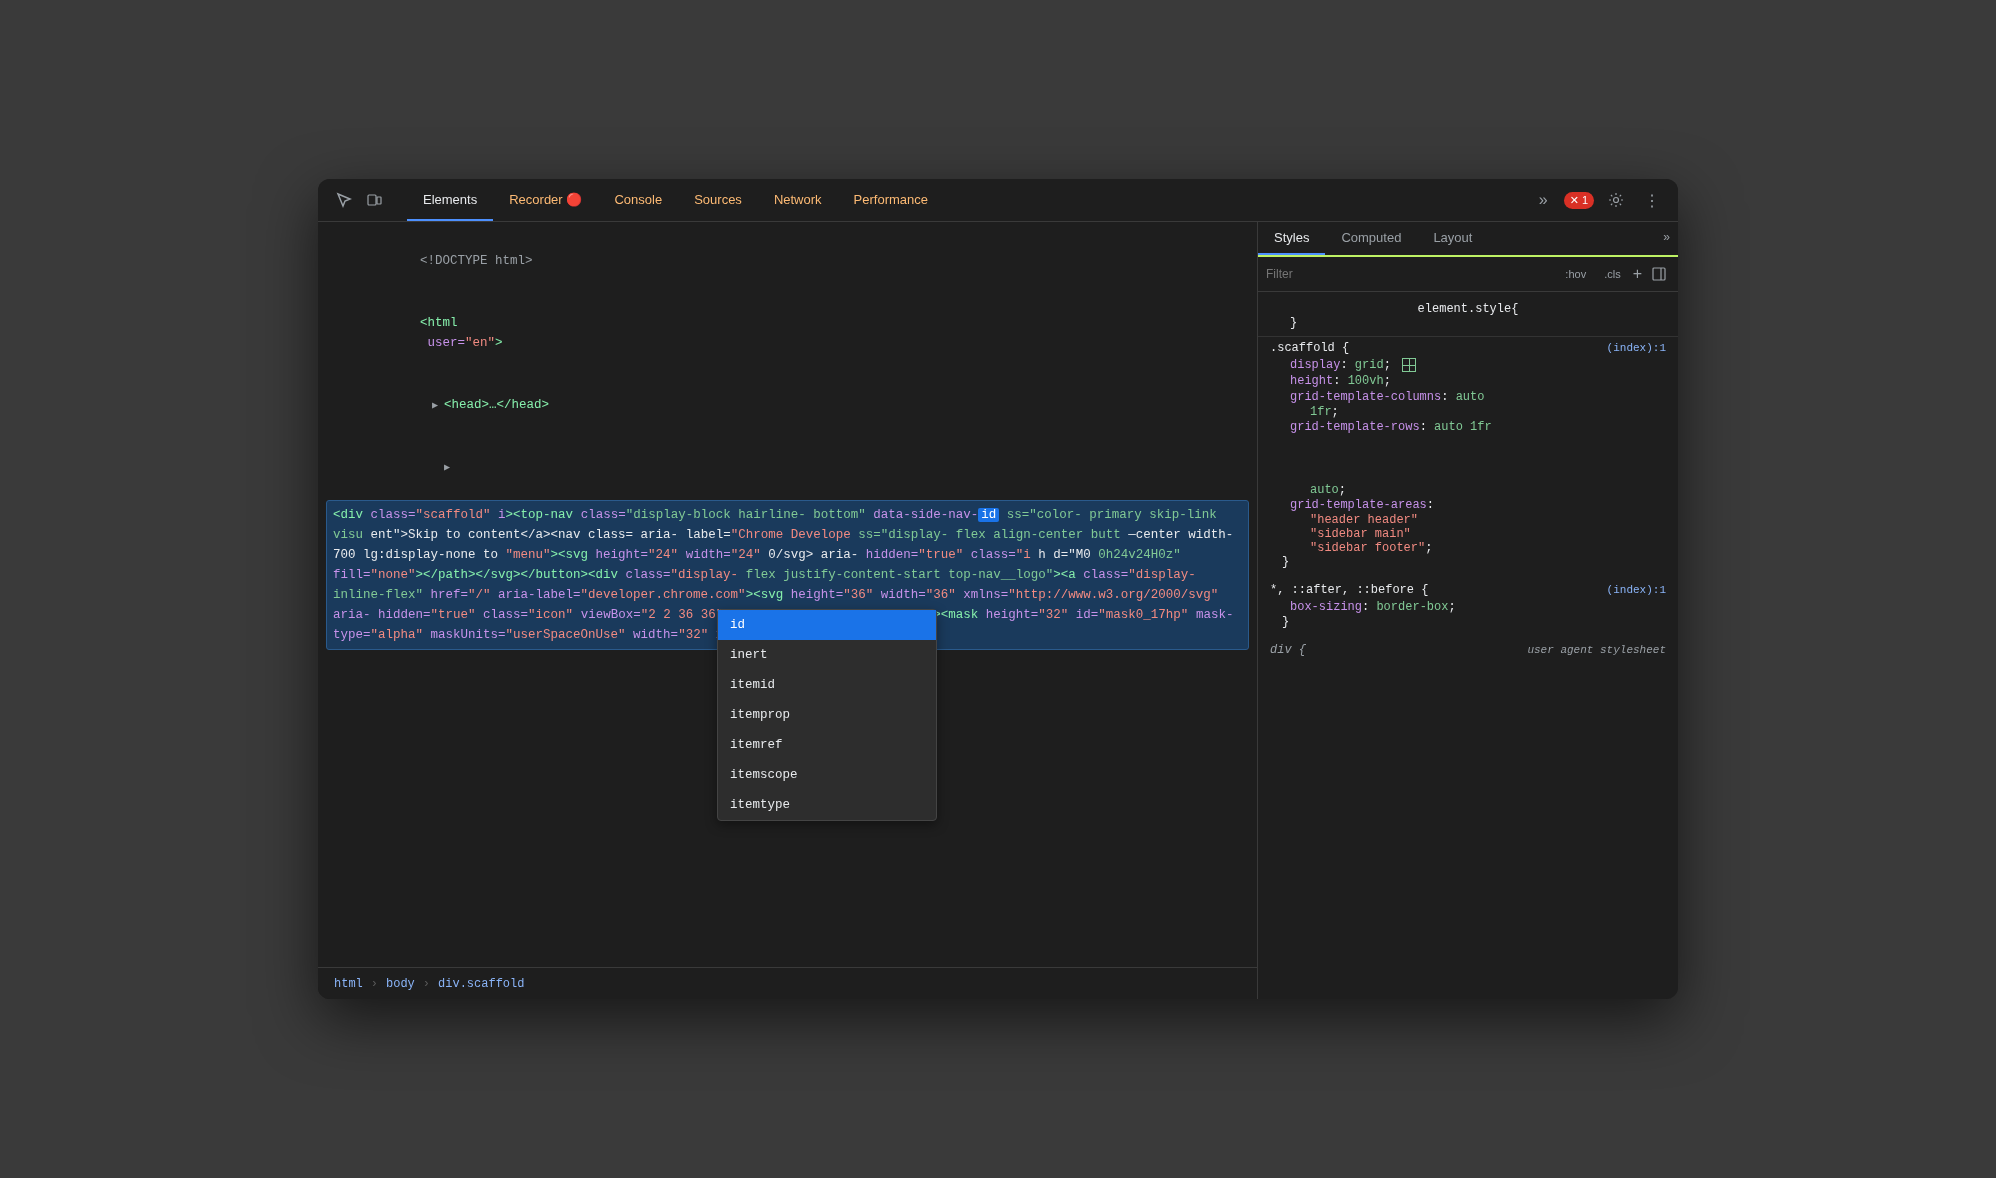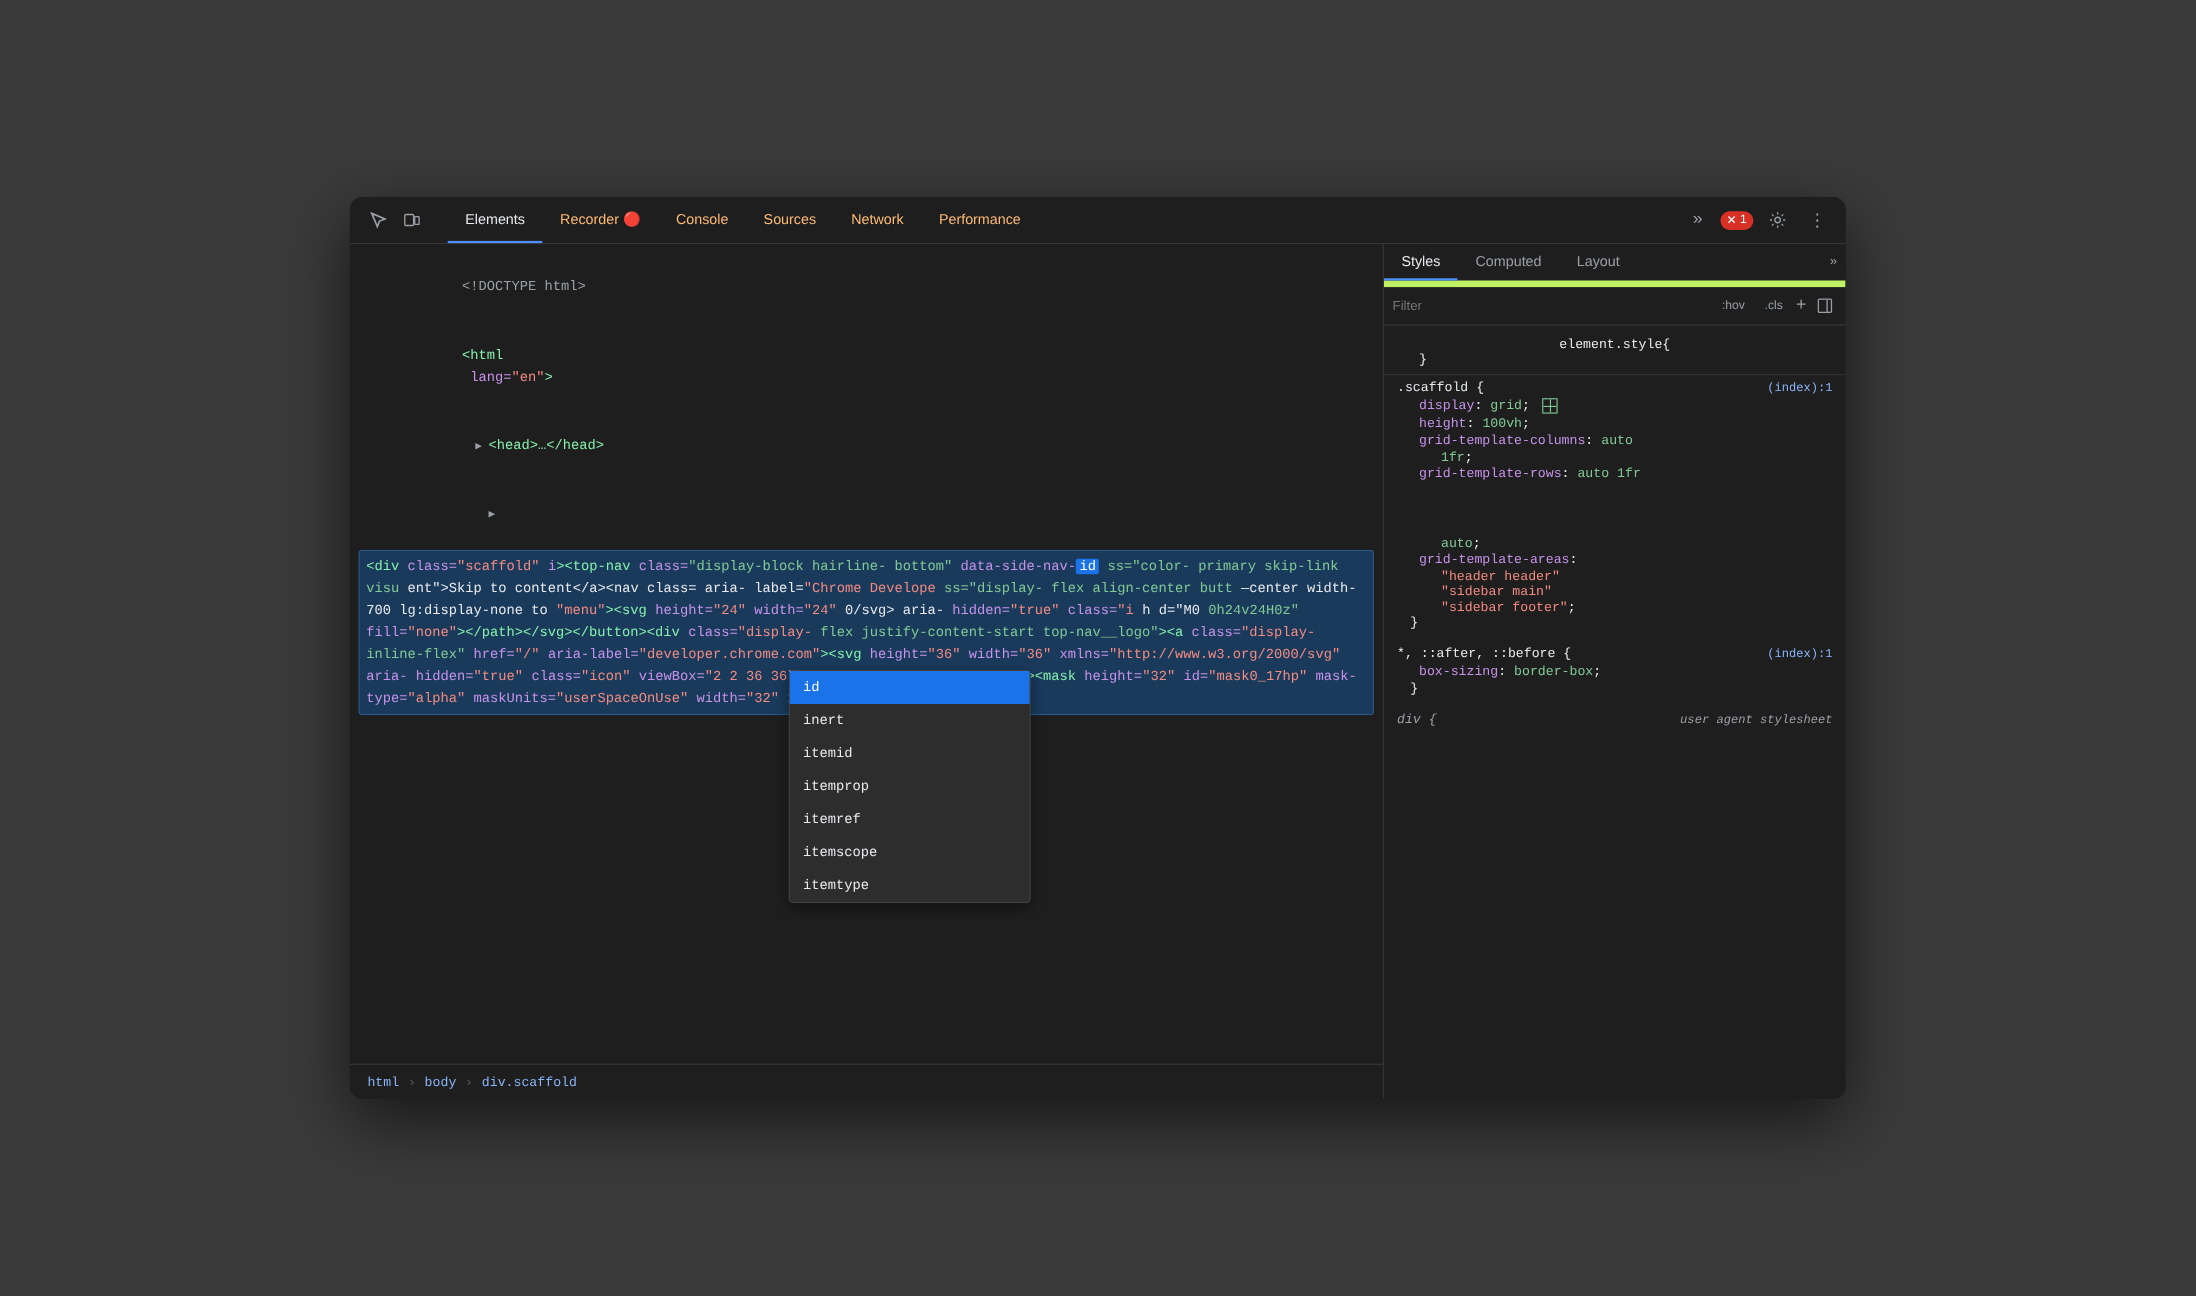--- a/index.html
+++ b/index.html
@@ -242,21 +242,21 @@
       flex: 1;
       display: flex;
       flex-direction: column;
       background: #1e1e1e;
       overflow: hidden;
     }
 
     .styles-tabs {
       display: flex;
       align-items: stretch;
-      border-bottom: 6px solid #bef264;
+      border-bottom: 2px solid #bef264;
       background: #1e1e1e;
       flex-shrink: 0;
     }
     .styles-tab {
       padding: 8px 16px;
       font-size: 13px;
       color: #9aa0a6;
       cursor: pointer;
       border-bottom: 2px solid transparent;
     }
@@ -453,21 +453,21 @@
 
     <div class="devtools-content">
 
       <div class="elements-panel">
         <div class="html-tree">
           <div class="tree-line">
             <span class="c-doctype">&lt;!DOCTYPE html&gt;</span>
           </div>
           <div class="tree-line">
             <span class="c-tag">&lt;html</span>
-            <span class="c-purple"> lang=</span><span class="c-string">"en"</span><span class="c-tag">&gt;</span>
+            <span class="c-purple"> user=</span><span class="c-string">"en"</span><span class="c-tag">&gt;</span>
           </div>
           <div class="tree-line indent-1">
             <span class="expand-arrow">▶ </span><span class="c-tag">&lt;head&gt;…&lt;/head&gt;</span>
           </div>
           <div class="tree-line indent-2">
             <span class="expand-arrow">▶</span>
           </div>
 
           <div class="selected-element-region">
             <div style="font-family: 'Courier New', monospace; font-size: 12.5px; line-height: 1.6; color: #e8eaed; overflow: hidden;">

